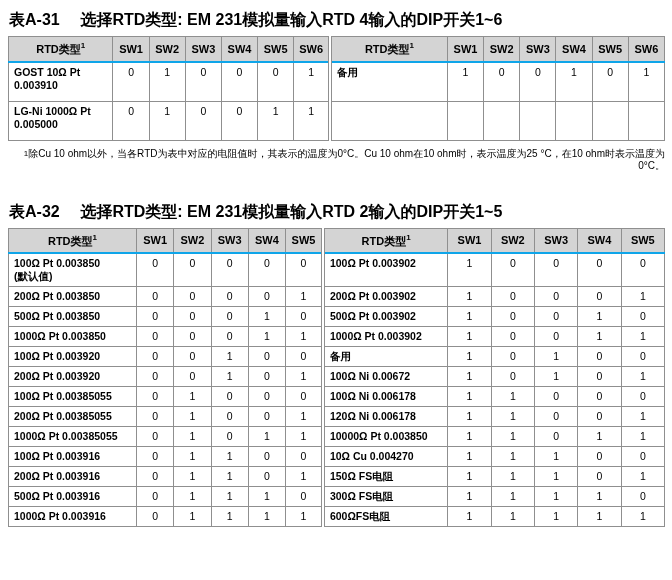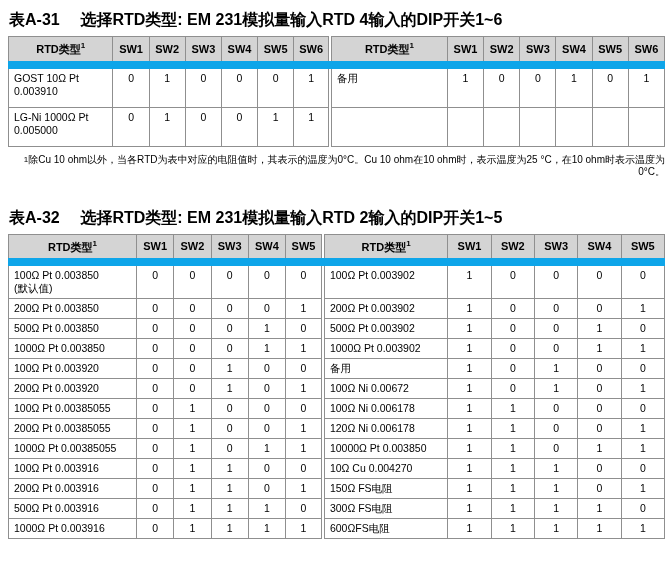--- a/index.html
+++ b/index.html
@@ -24,35 +24,36 @@
     border-collapse: collapse;
     table-layout: fixed;
     width: 657px;
   }
   .rtd-table th, .rtd-table td {
     border: 1px solid #8f8f8f;
     overflow: hidden;
   }
   .rtd-table thead th {
     background: #d4d4d4;
-    border-bottom: 8px solid #0ea5e9;
+    border-bottom: 2px solid #0ea5e9;
     font-size: 11px;
     font-weight: bold;
     padding: 4px 2px;
     text-align: center;
   }
   .rtd-table thead th sup { font-size: 8px; }
 
   .rtd-table td.rtd-cell {
     text-align: left;
     vertical-align: top;
     padding: 3px 4px 3px 5px;
     white-space: pre-line;
     font-size: 10.5px;
     line-height: 13px;
+    font-weight: bold;
   }
   .rtd-table td.sw-cell {
     text-align: center;
     vertical-align: top;
     padding: 3px 2px;
     font-size: 10.5px;
     line-height: 13px;
   }
   .divider { border-left: 4px double #8f8f8f !important; }
 

